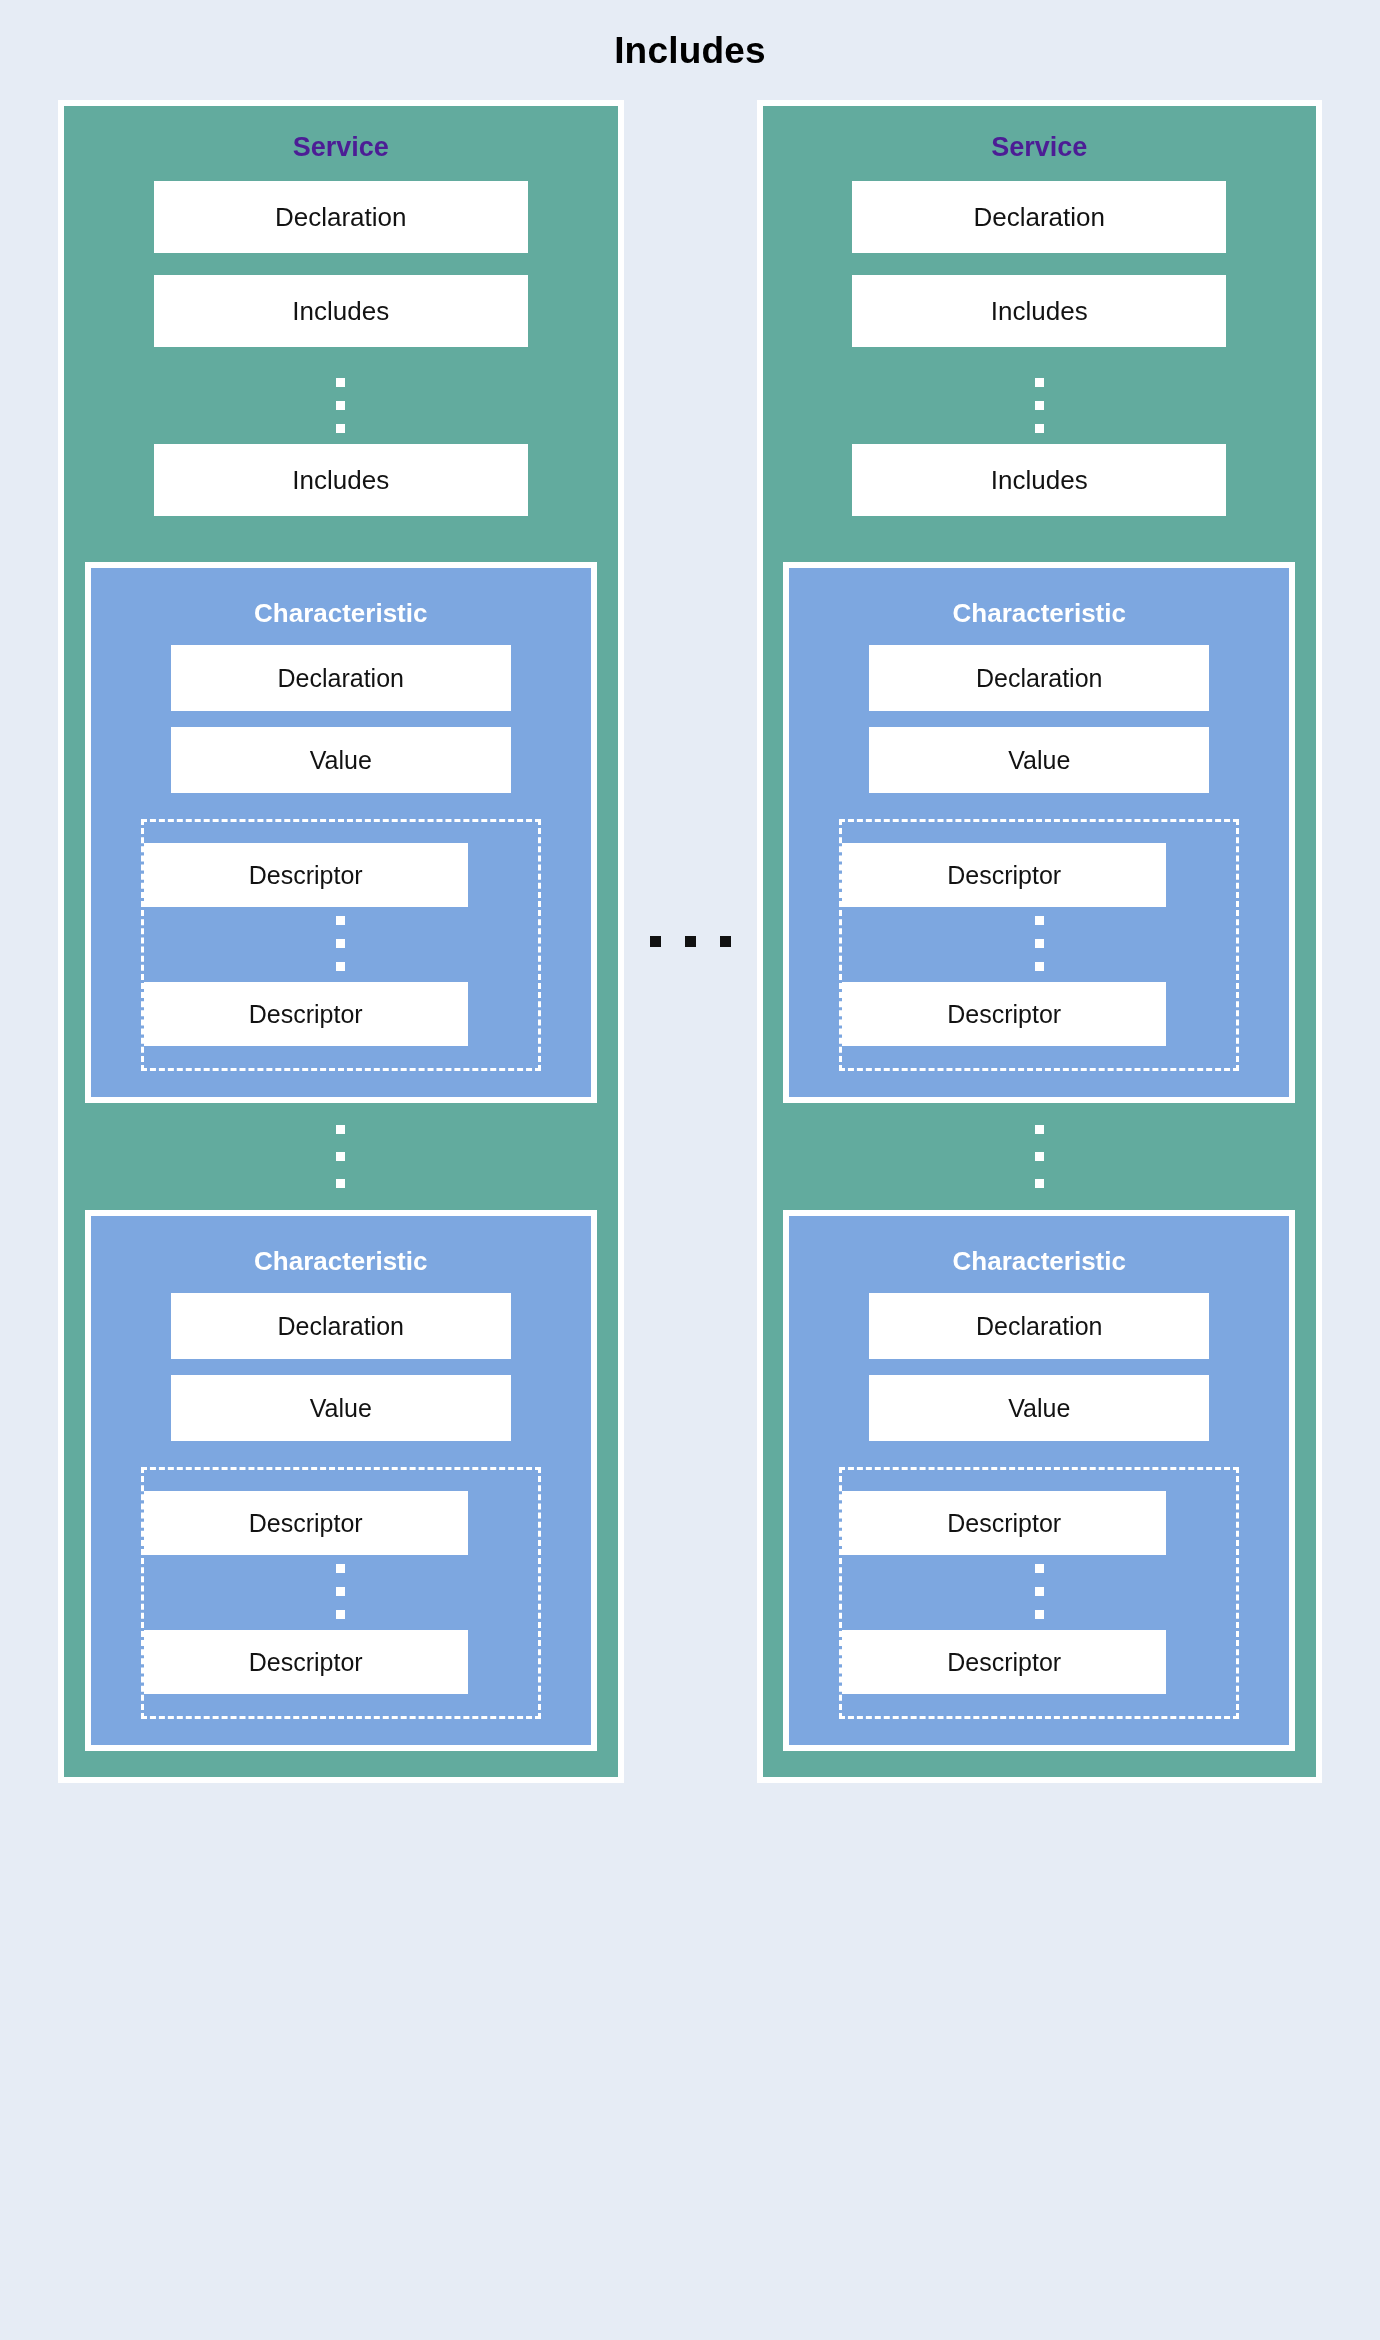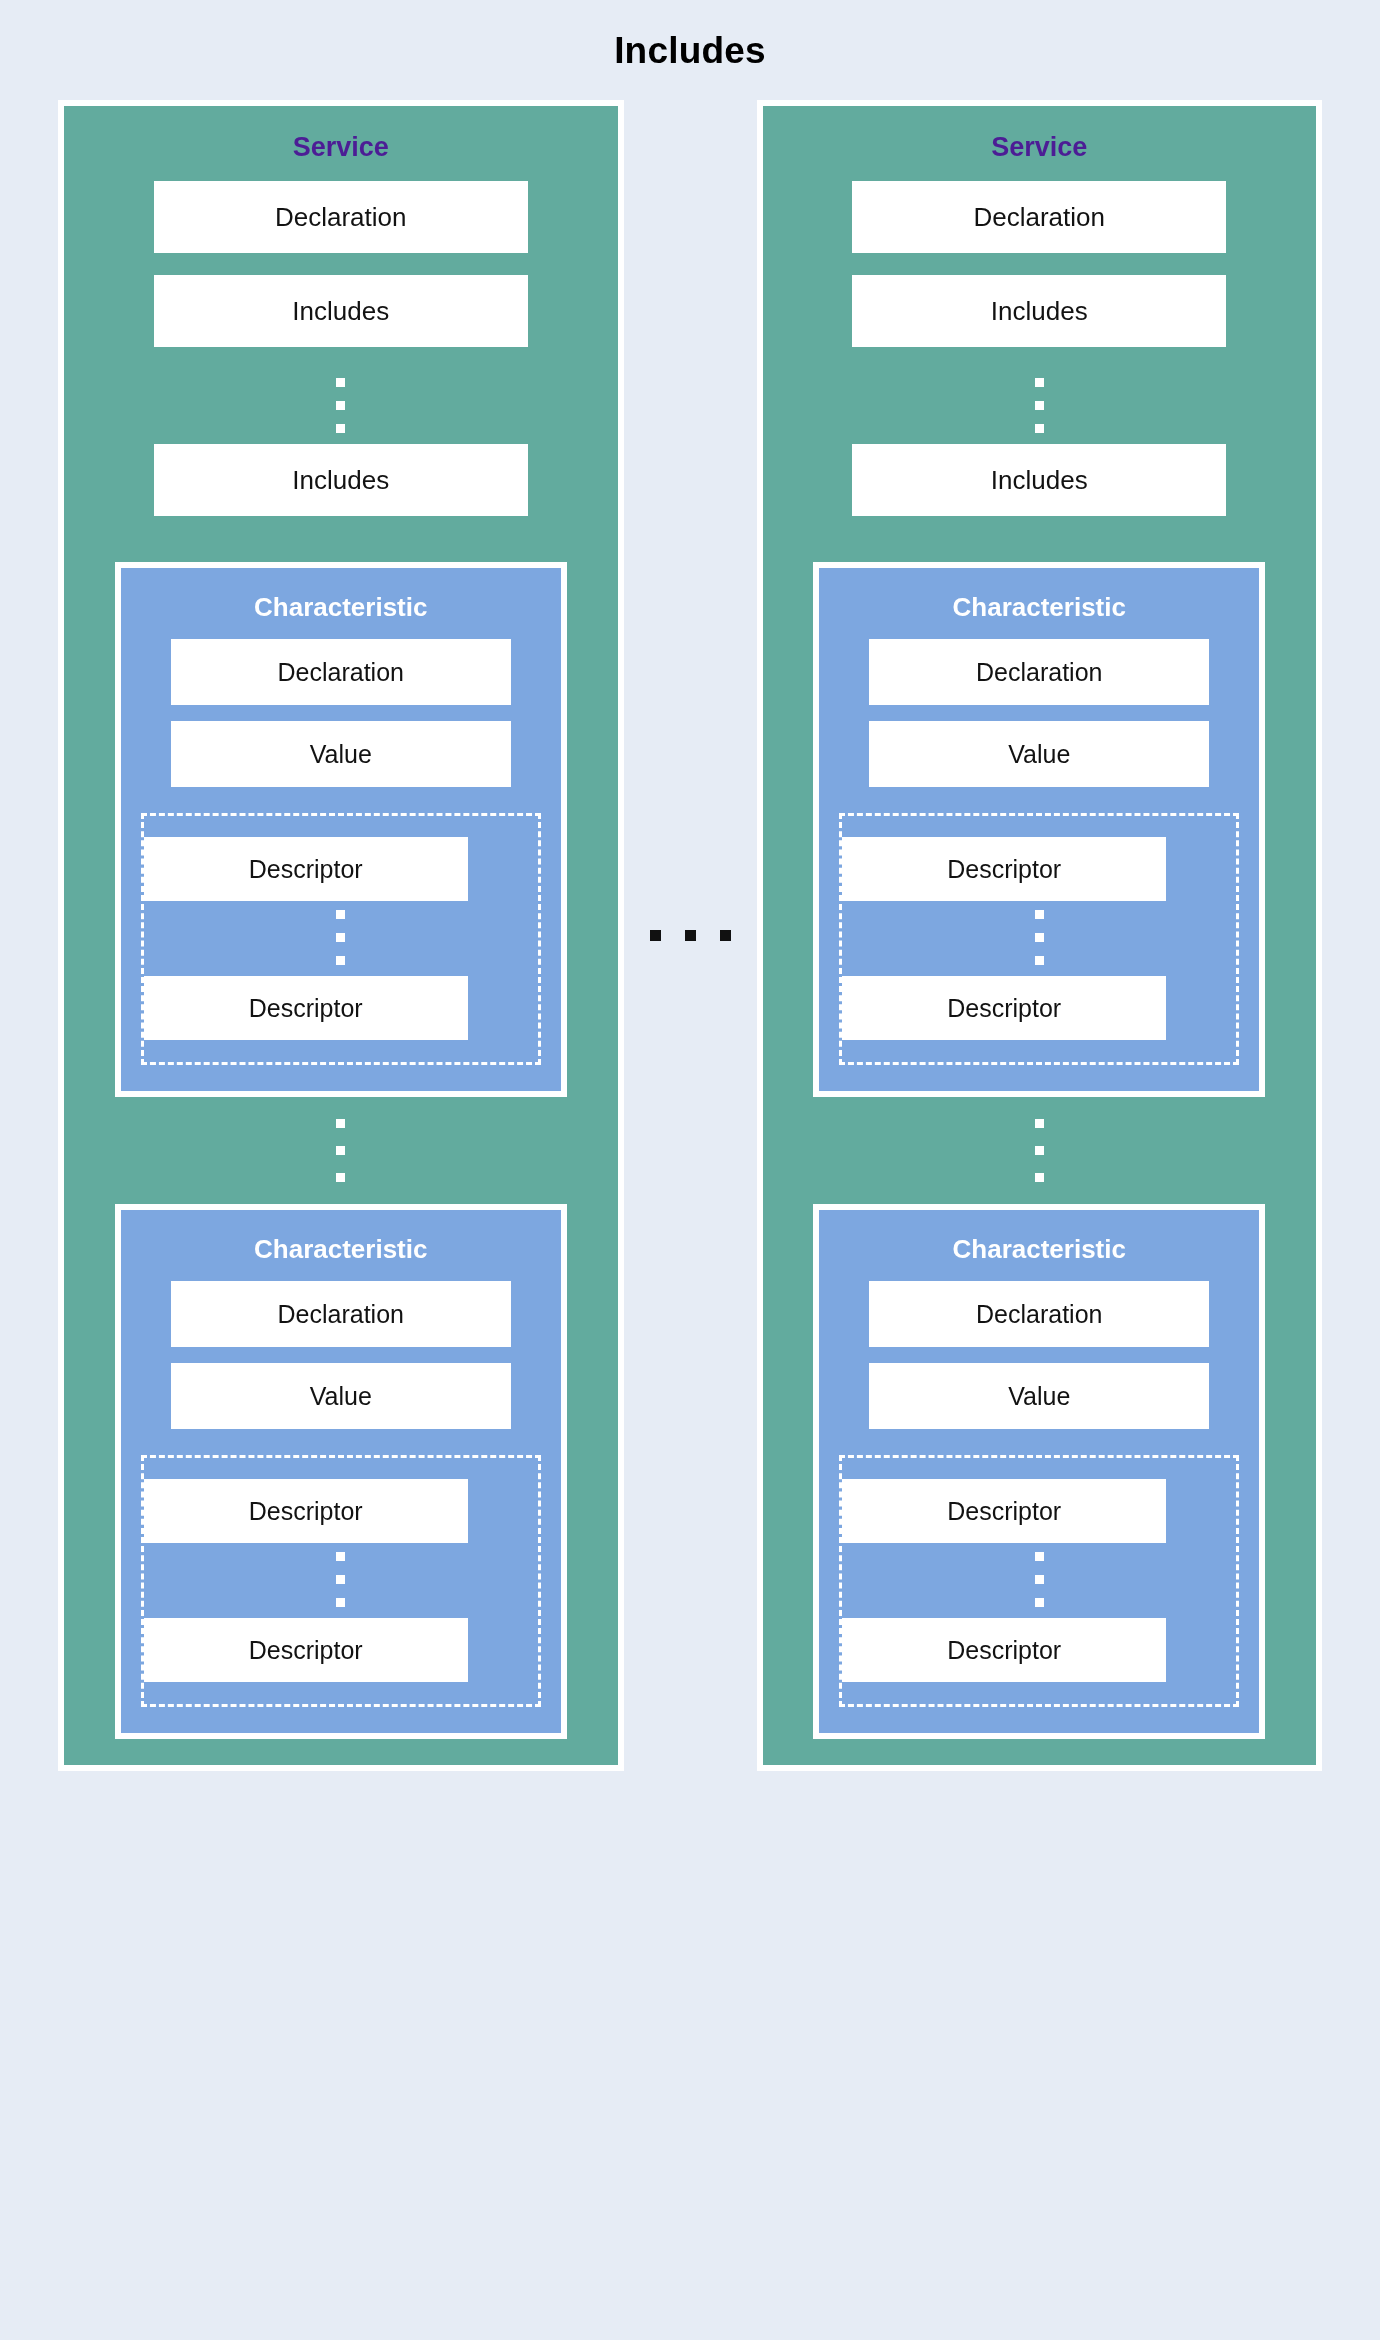--- a/index.html
+++ b/index.html
@@ -100,25 +100,25 @@
   }
   .hdots span {
     display: block;
     width: 11px;
     height: 11px;
     background: #111111;
   }
 
   
   .characteristic {
-    width: 452px;
+    width: 512px;
     background: #7da7e0;
     border: 6px solid #ffffff;
     box-sizing: border-box;
-    padding: 10px 0 26px 0;
+    padding: 16px 0 26px 0;
     display: flex;
     flex-direction: column;
     align-items: center;
     margin-top: 24px;
   }
 
   .char-title {
     font-size: 26px;
     font-weight: bold;
     color: #ffffff;

